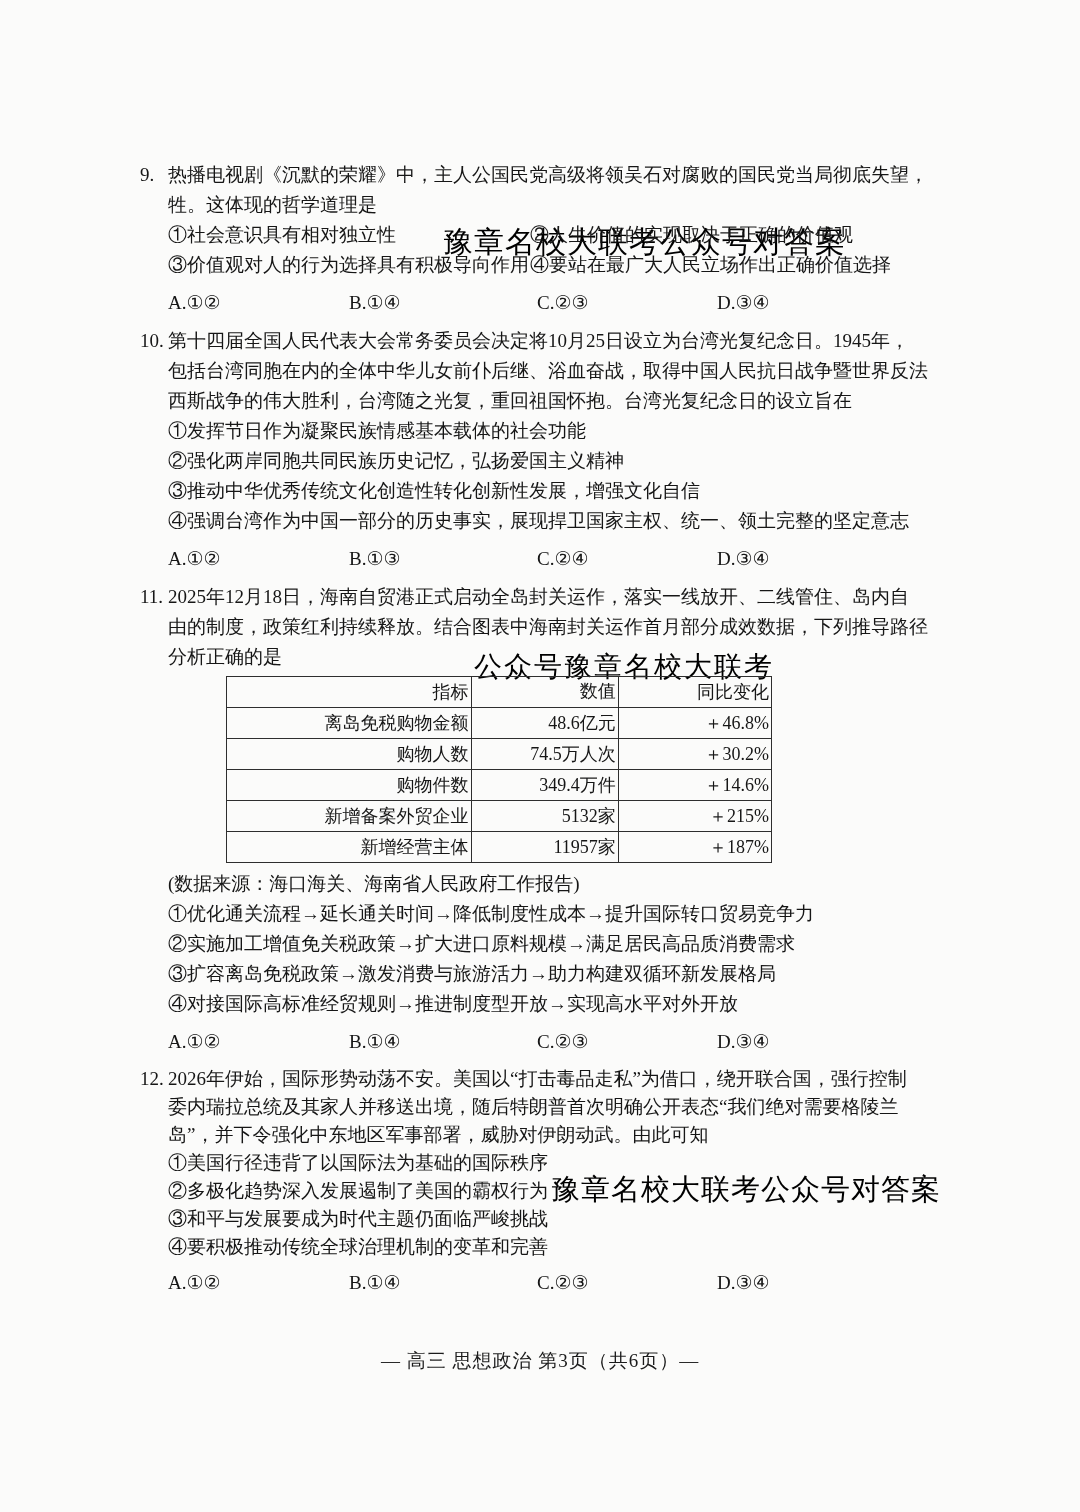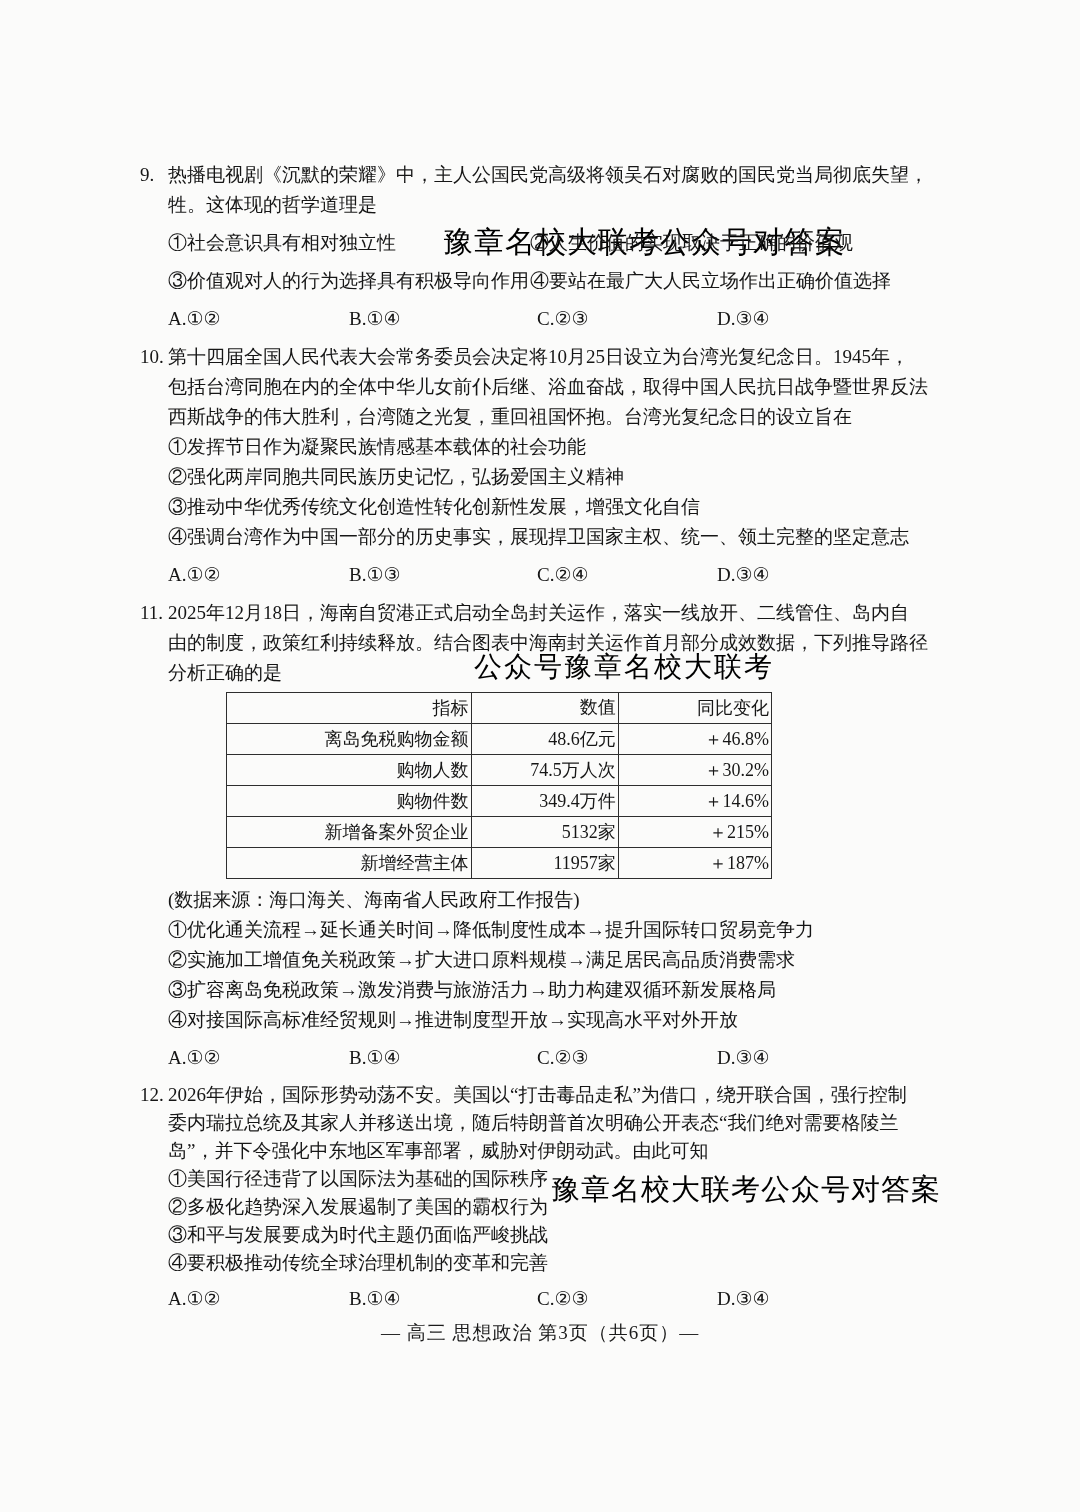--- a/index.html
+++ b/index.html
@@ -17,21 +17,21 @@
     left:140px;top:160px;
     width:810px;
     font-size:19px;
     line-height:30px;
   }
   .q{margin-bottom:8px;}
   .q.tight{line-height:28px;}
   .line{white-space:nowrap;}
   .line.ind{margin-left:28px;}
   .qnum{display:inline-block;min-width:28px;}
-  .cols{display:flex;margin-top:8px;}
+  .cols{display:flex;}
   .cols .colA{display:inline-block;width:362px;flex:0 0 362px;}
   .opts{display:grid;grid-template-columns:181px 188px 180px auto;margin-top:8px;}
   .datatable{
     border-collapse:collapse;
     margin:4px 0 6px 86px;
     width:546px;
     font-size:18px;
     line-height:22px;
   }
   .datatable th,.datatable td{
@@ -49,21 +49,21 @@
     font-family:"Liberation Sans","DejaVu Sans",sans-serif;
     font-weight:400;
     color:#000000;
     white-space:nowrap;
   }
   .wm1{left:443px;top:222px;font-size:30px;letter-spacing:1px;}
   .wm2{left:474px;top:648px;font-size:28px;letter-spacing:2px;}
   .wm3{left:551px;top:1170px;font-size:29px;letter-spacing:1px;}
   .footer{
     position:absolute;
-    left:0;right:0;top:1320px;
+    left:0;right:0;top:1348px;
     text-align:center;
     font-size:19px;
     color:#1b1b1b;
     letter-spacing:1px;
   }
 </style>
 </head>
 <body>
 
 <div class="page">

